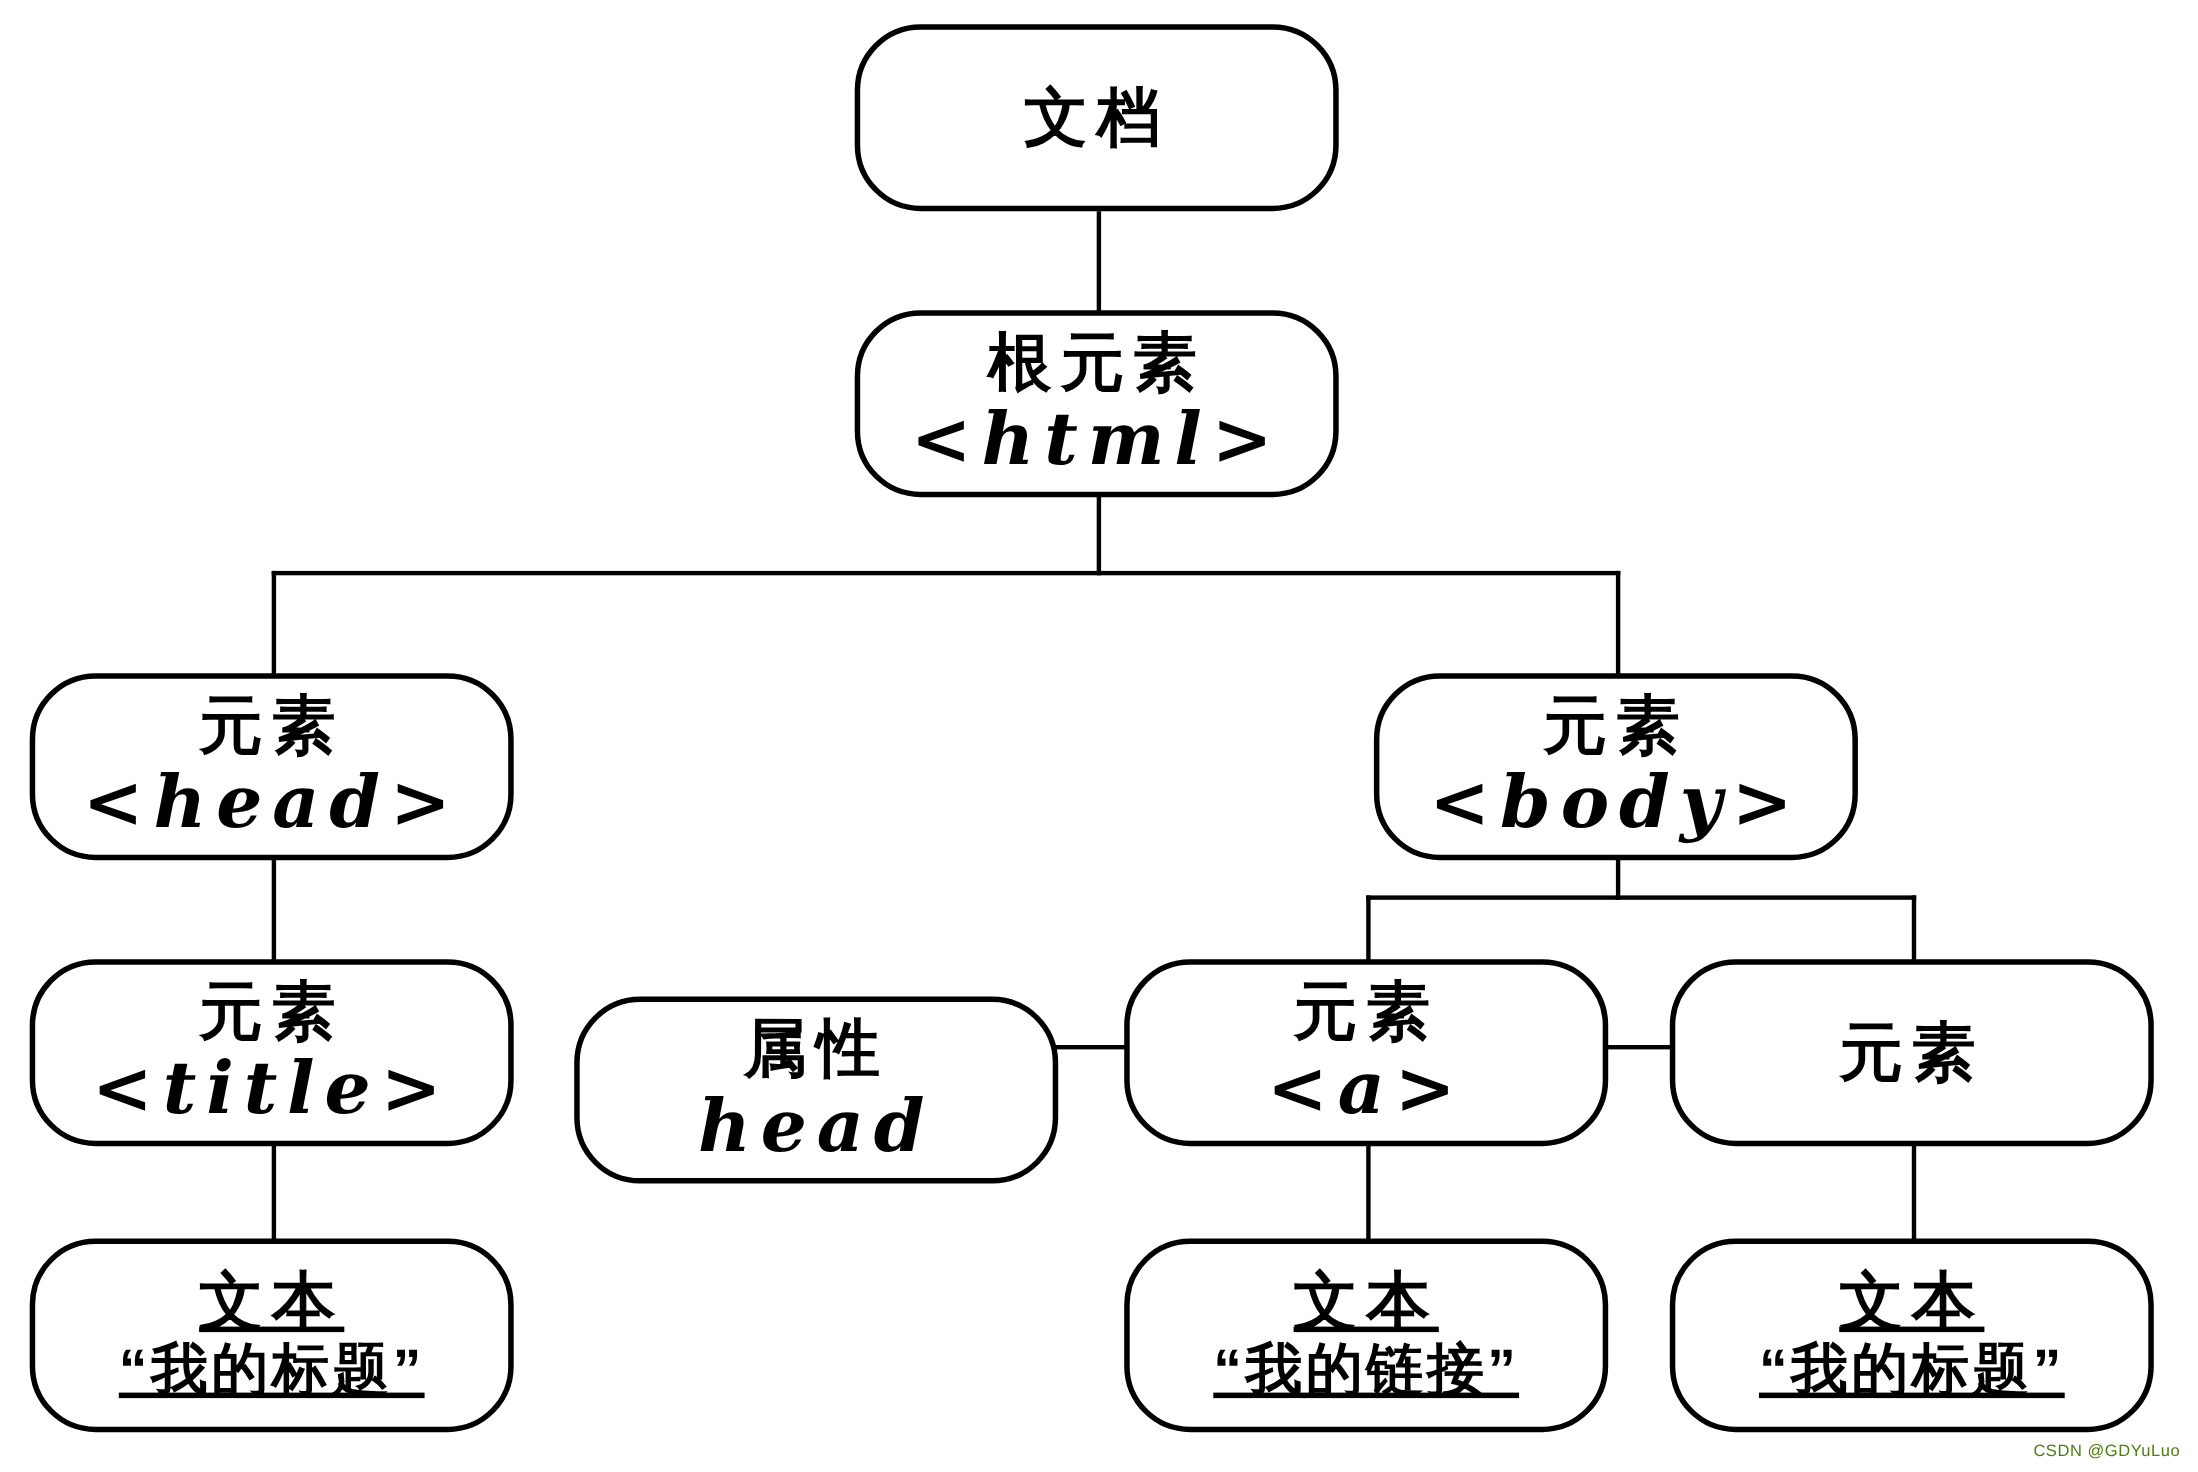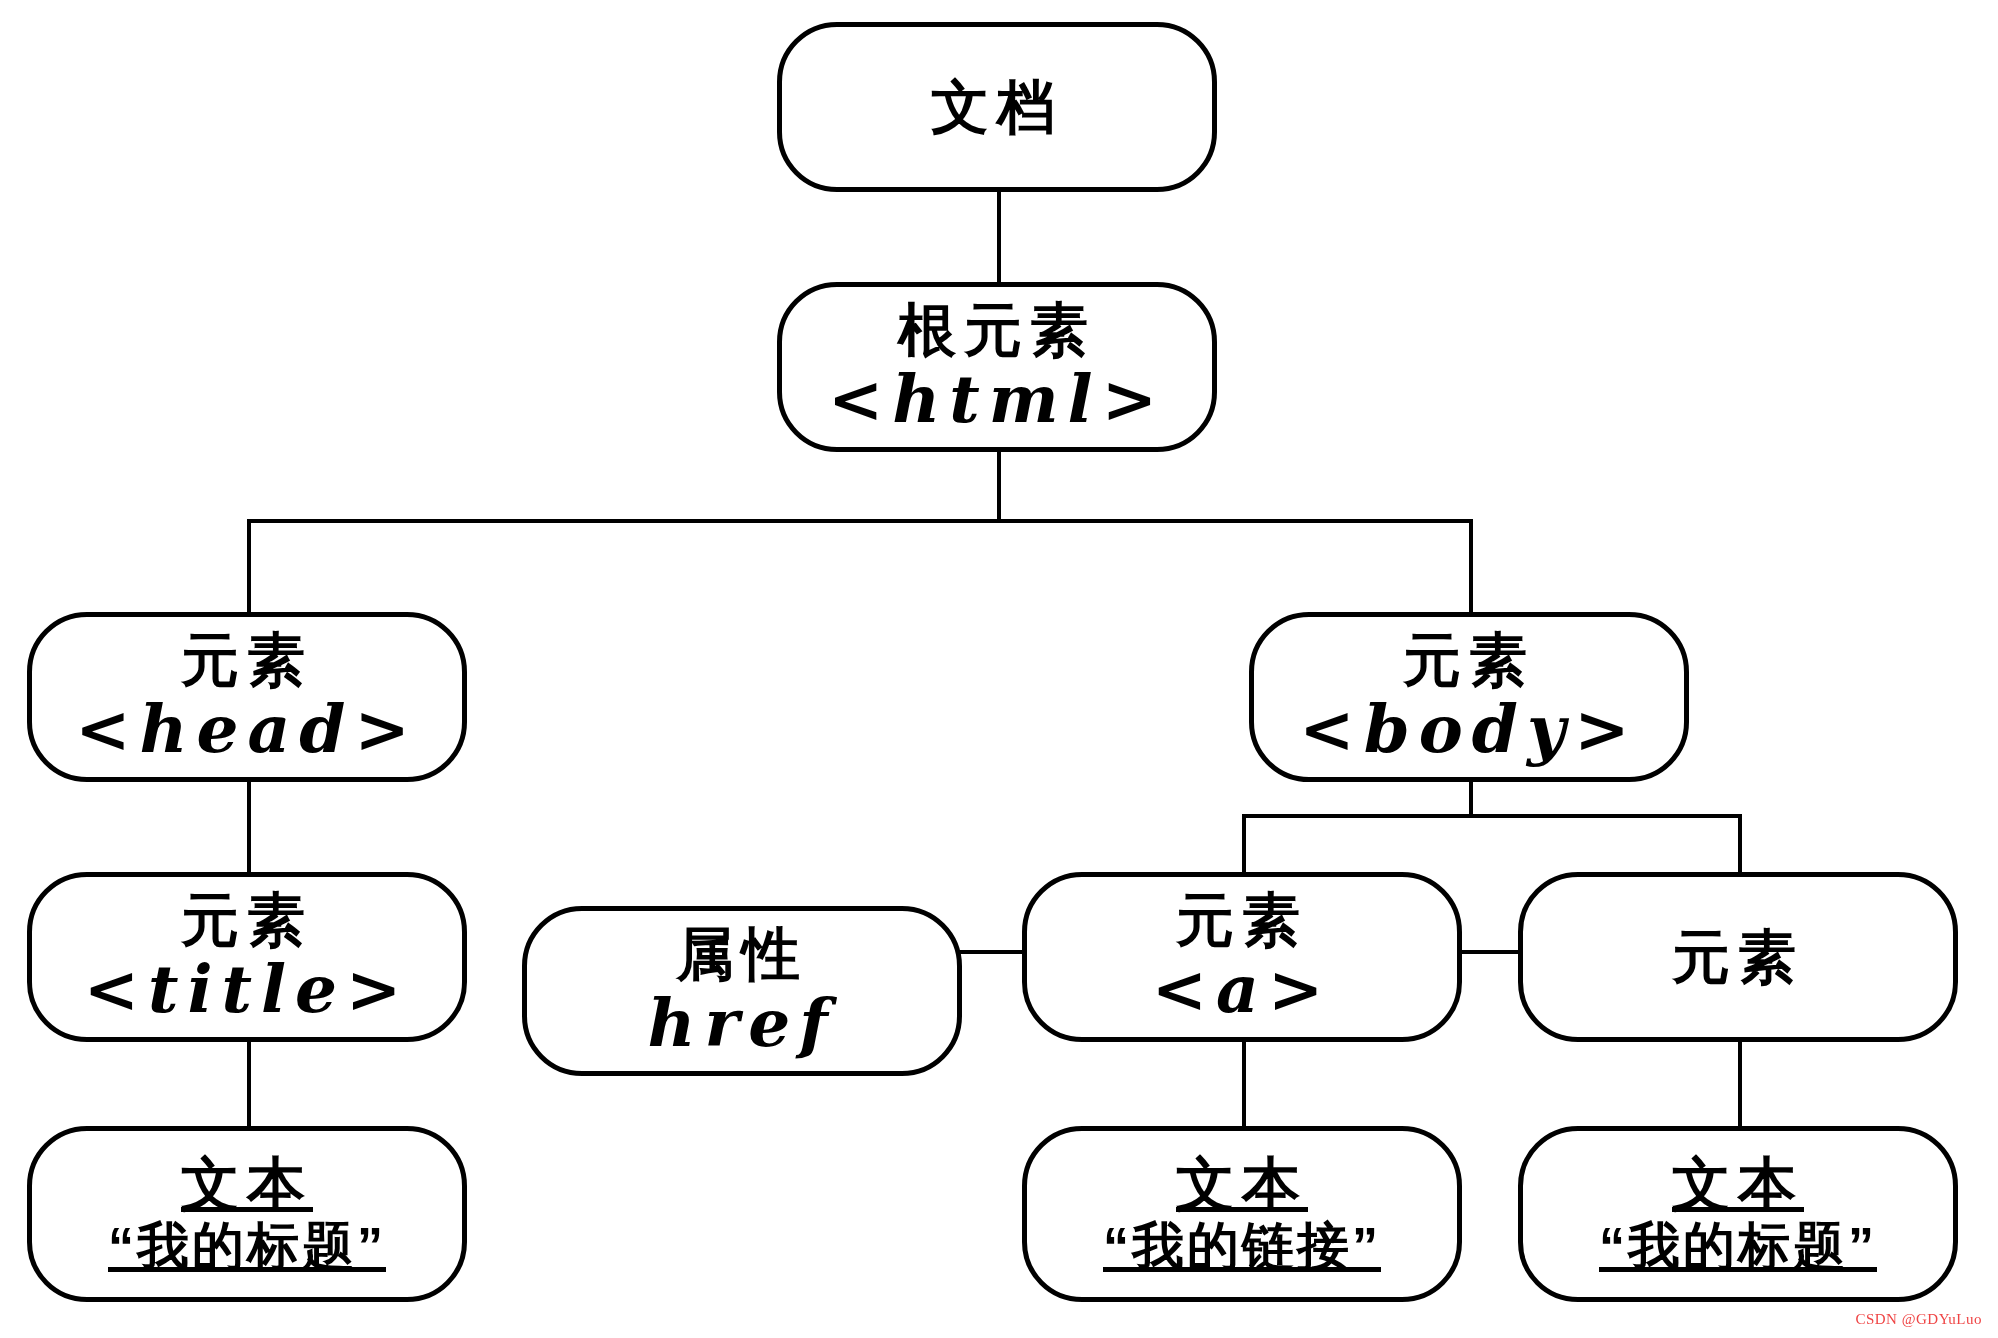--- a/index.html
+++ b/index.html
@@ -103,21 +103,21 @@
     <span class="l2">&lt;body&gt;</span>
   </div>
 
   <div class="node" style="left:27px; top:872px;">
     <span class="l1">元素</span>
     <span class="l2">&lt;title&gt;</span>
   </div>
 
   <div class="node" style="left:522px; top:872px;margin-top:34px;">
     <span class="l1">属性</span>
-    <span class="l2">href</span>
+    <span class="l2">head</span>
   </div>
 
   <div class="node" style="left:1022px; top:872px;">
     <span class="l1">元素</span>
     <span class="l2">&lt;a&gt;</span>
   </div>
 
   <div class="node" style="left:1518px; top:872px;">
     <span class="l1">元素</span>
   </div>
@@ -130,14 +130,14 @@
   <div class="node tall" style="left:1022px; top:1126px;">
     <span class="l1">文本</span>
     <span class="l2 quote">“我的链接”</span>
   </div>
 
   <div class="node tall" style="left:1518px; top:1126px;">
     <span class="l1">文本</span>
     <span class="l2 quote">“我的标题”</span>
   </div>
 
-  <div class="watermark" style="color: #ef4444; font-family: Liberation Serif, serif;">CSDN @GDYuLuo</div>
+  <div class="watermark" style="color: #4d7c0f;">CSDN @GDYuLuo</div>
 </div>
 
 </body></html>

